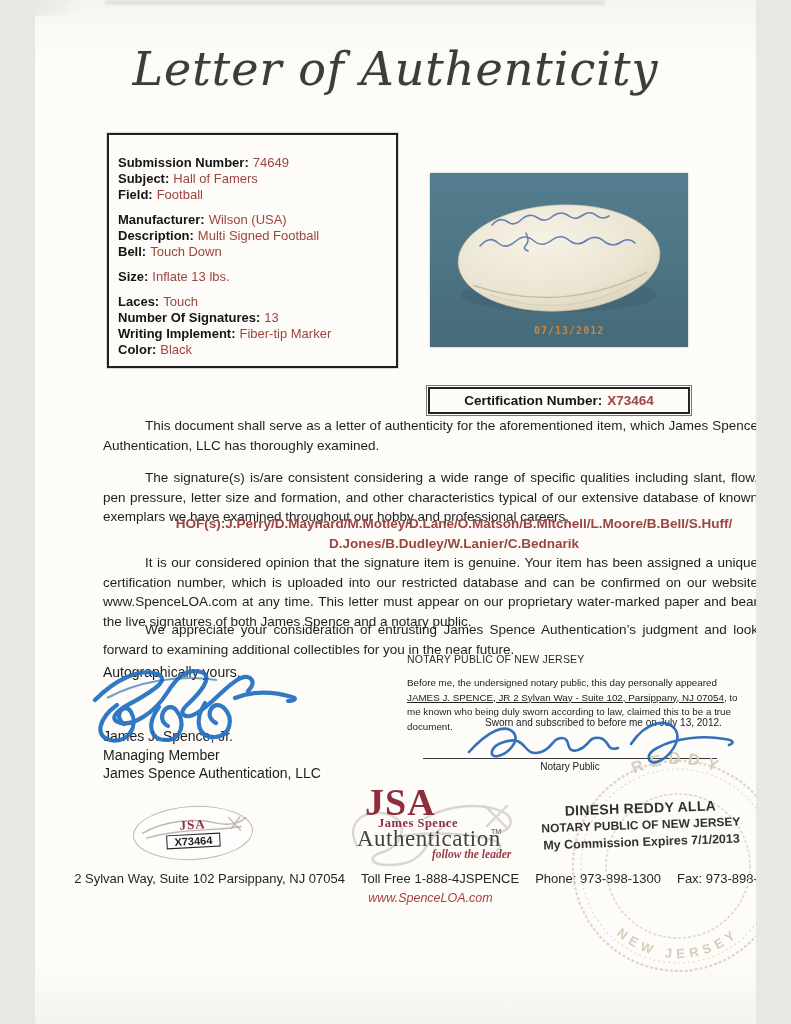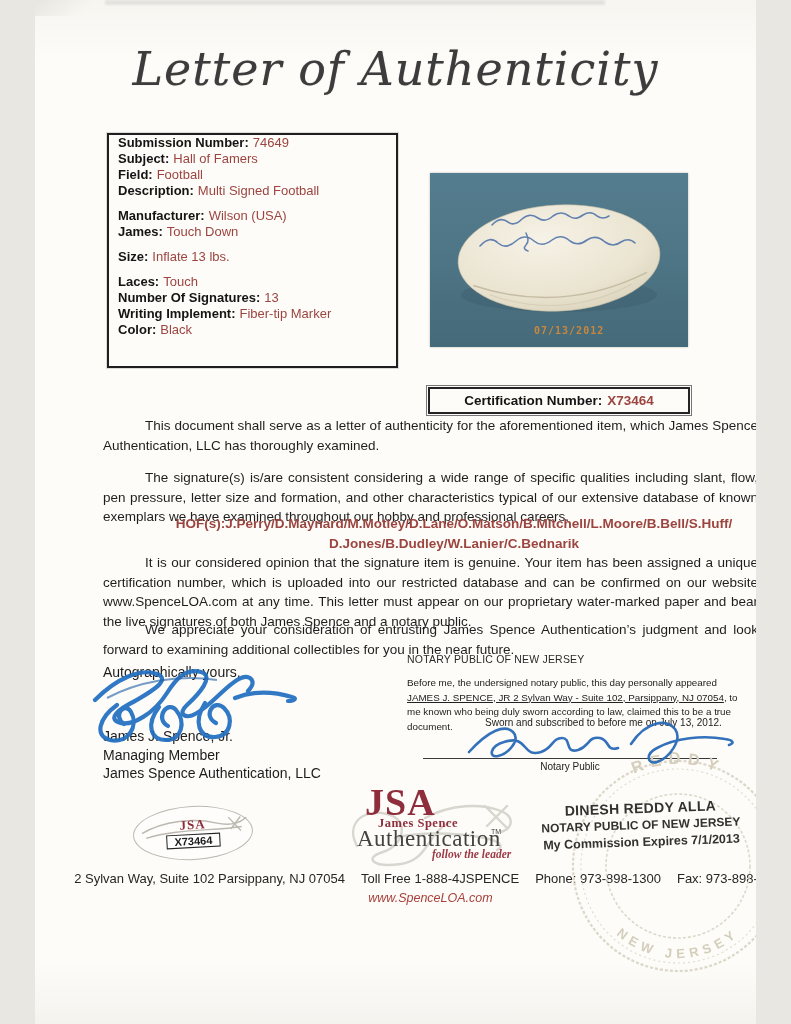--- a/index.html
+++ b/index.html
@@ -14,21 +14,21 @@
   .doc-title{
     position:absolute;left:0;top:42px;width:100%;text-align:center;
     font-family:"DejaVu Serif","Liberation Serif",serif;font-style:italic;font-weight:500;
     font-size:46px;color:#3c3c3c;letter-spacing:1px;text-shadow:0 0 1px rgba(60,60,60,.35);
   }
 
   
   .info-box{
     position:absolute;left:72px;top:133px;width:291px;height:235px;box-sizing:border-box;
     border:2px solid #1f1f1f;box-shadow:0 0 0 1px rgba(120,120,120,.25);
-    padding:0 9px 6px 9px;background:#fdfcf8;
+    padding:20px 9px 6px 9px;background:#fdfcf8;
     font-size:13px;line-height:16px;
   }
   .info-row{white-space:nowrap;}
   .info-row.gap{margin-top:9px;}
   .info-label{font-weight:bold;color:#141414;}
   .info-value{color:#9c4540;margin-left:4px;}
 
   
   .photo{position:absolute;left:395px;top:173px;width:258px;height:174px;box-shadow:0 0 2px rgba(90,90,90,.4);}
 
@@ -100,23 +100,23 @@
 
   <div class="smudge-top"></div>
   <div class="smudge-corner"></div>
 
   <div class="doc-title">Letter of Authenticity</div>
 
   <div class="info-box">
     <div class="info-row"><span class="info-label">Submission Number:</span><span class="info-value">74649</span></div>
     <div class="info-row"><span class="info-label">Subject:</span><span class="info-value">Hall of Famers</span></div>
     <div class="info-row"><span class="info-label">Field:</span><span class="info-value">Football</span></div>
+    <div class="info-row gap"><span class="info-label">Manufacturer:</span><span class="info-value">Wilson (USA)</span></div>
     <div class="info-row"><span class="info-label">Description:</span><span class="info-value">Multi Signed Football</span></div>
-    <div class="info-row gap"><span class="info-label">Manufacturer:</span><span class="info-value">Wilson (USA)</span></div>
-    <div class="info-row"><span class="info-label">James:</span><span class="info-value">Touch Down</span></div>
+    <div class="info-row"><span class="info-label">Bell:</span><span class="info-value">Touch Down</span></div>
     <div class="info-row gap"><span class="info-label">Size:</span><span class="info-value">Inflate 13 lbs.</span></div>
     <div class="info-row gap"><span class="info-label">Laces:</span><span class="info-value">Touch</span></div>
     <div class="info-row"><span class="info-label">Number Of Signatures:</span><span class="info-value">13</span></div>
     <div class="info-row"><span class="info-label">Writing Implement:</span><span class="info-value">Fiber-tip Marker</span></div>
     <div class="info-row"><span class="info-label">Color:</span><span class="info-value">Black</span></div>
   </div>
 
   <div class="photo">
     <svg width="258" height="174" viewBox="0 0 258 174">
       <defs>

